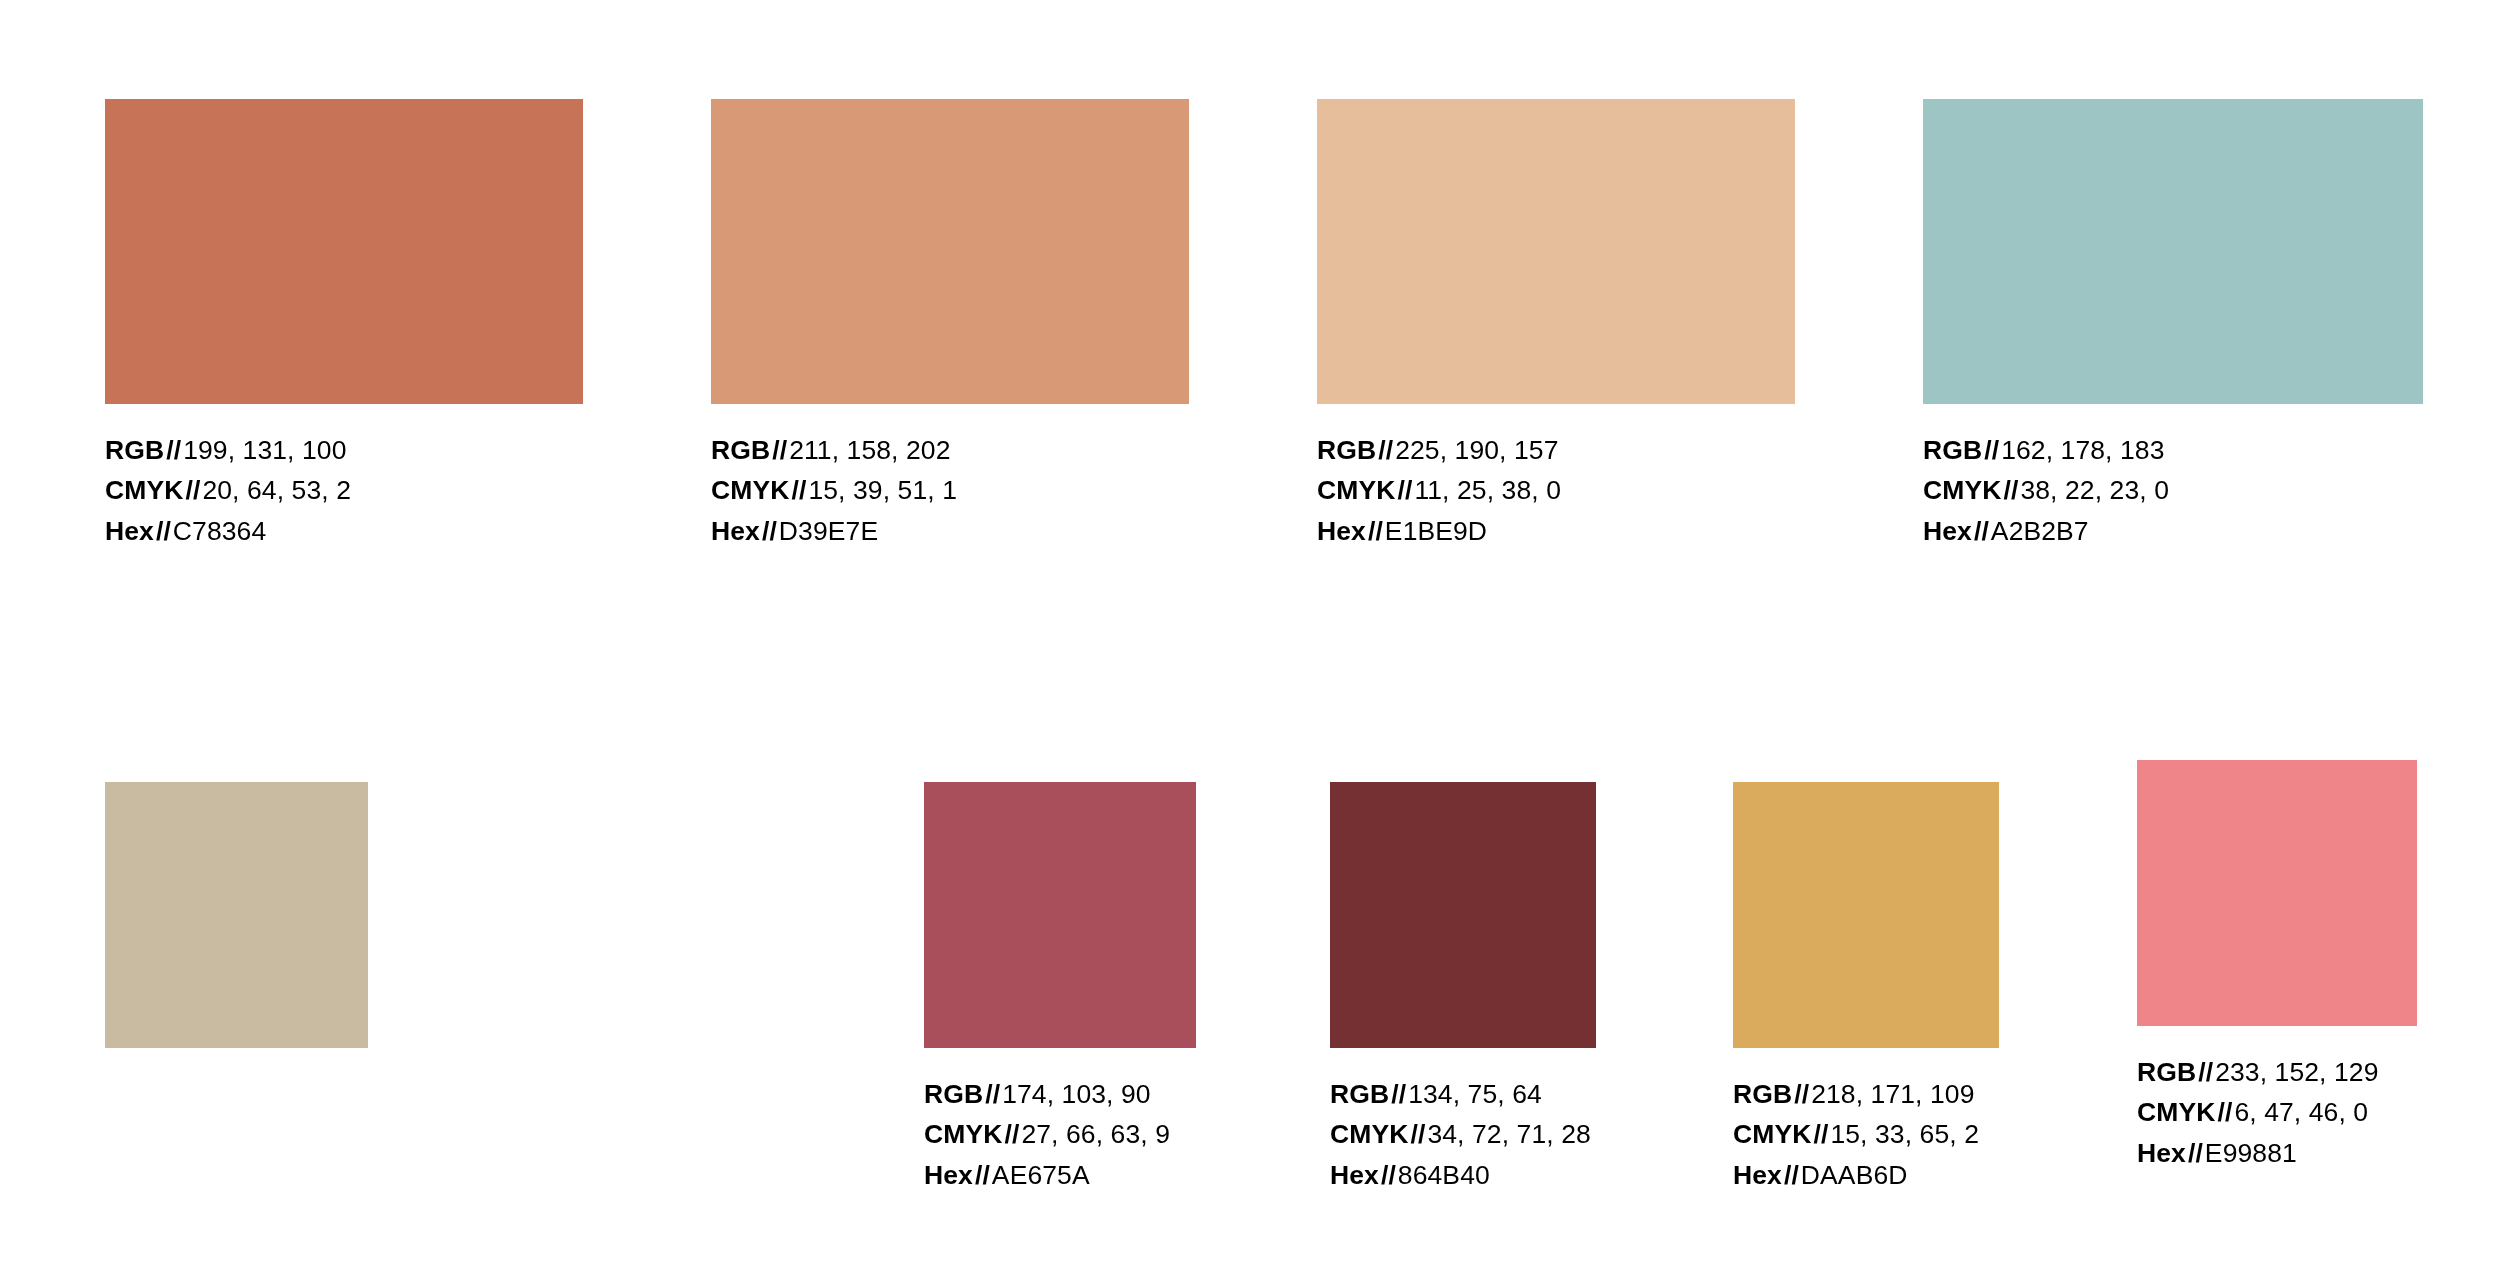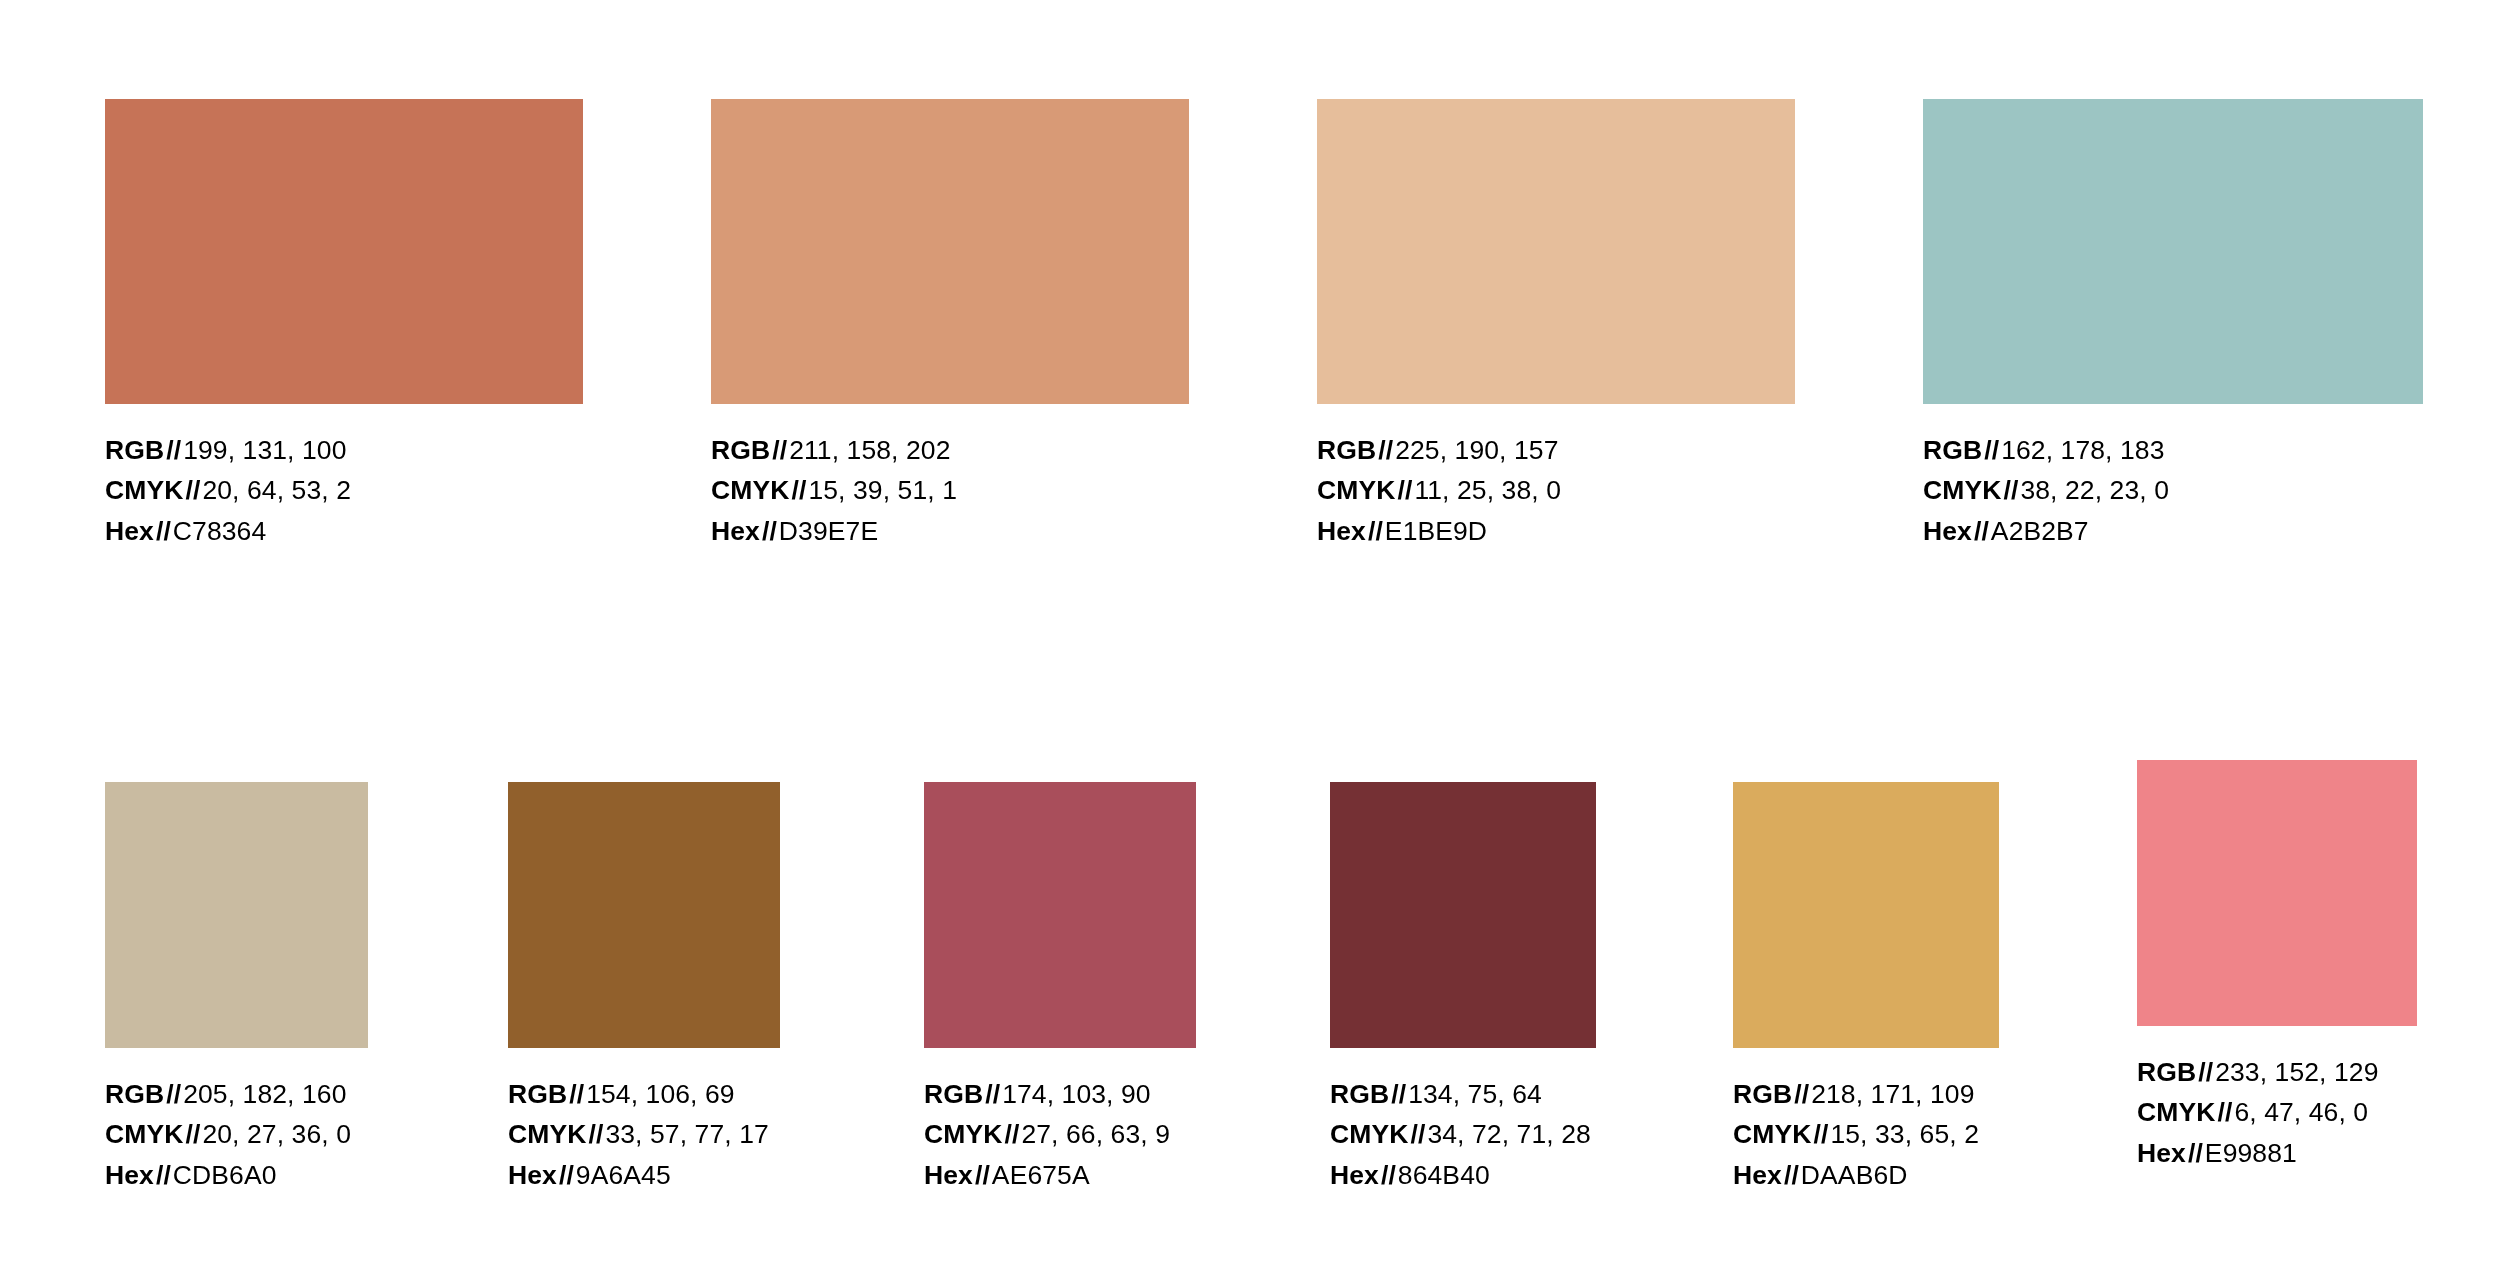--- a/index.html
+++ b/index.html
@@ -132,47 +132,22 @@
         <span class="meta-key">CMYK</span><span class="meta-sep">//</span><span class="meta-val">38, 22, 23, 0</span>
       </span>
       <span class="meta-line">
         <span class="meta-key">Hex</span><span class="meta-sep">//</span><span class="meta-val">A2B2B7</span>
       </span>
     </div>
   </div>
 
   <div class="swatch-group row2 g5">
     <div class="swatch" style="background-color: rgb(201, 187, 161);"></div>
-    <div class="swatch-meta">
-      <span class="meta-line">
-        <span class="meta-key">RGB</span><span class="meta-sep">//</span><span class="meta-val">205, 182, 160</span>
-      </span>
-      <span class="meta-line">
-        <span class="meta-key">CMYK</span><span class="meta-sep">//</span><span class="meta-val">20, 27, 36, 0</span>
-      </span>
-      <span class="meta-line">
-        <span class="meta-key">Hex</span><span class="meta-sep">//</span><span class="meta-val">CDB6A0</span>
-      </span>
-    </div>
-  </div>
-
-  <div class="swatch-group row2 g6">
-    <div class="swatch" style="background-color: rgb(145, 96, 44);"></div>
-    <div class="swatch-meta">
-      <span class="meta-line">
-        <span class="meta-key">RGB</span><span class="meta-sep">//</span><span class="meta-val">154, 106, 69</span>
-      </span>
-      <span class="meta-line">
-        <span class="meta-key">CMYK</span><span class="meta-sep">//</span><span class="meta-val">33, 57, 77, 17</span>
-      </span>
-      <span class="meta-line">
-        <span class="meta-key">Hex</span><span class="meta-sep">//</span><span class="meta-val">9A6A45</span>
-      </span>
-    </div>
-  </div>
+  </div>
+
 
   <div class="swatch-group row2 g7">
     <div class="swatch" style="background-color: rgb(169, 78, 91);"></div>
     <div class="swatch-meta">
       <span class="meta-line">
         <span class="meta-key">RGB</span><span class="meta-sep">//</span><span class="meta-val">174, 103, 90</span>
       </span>
       <span class="meta-line">
         <span class="meta-key">CMYK</span><span class="meta-sep">//</span><span class="meta-val">27, 66, 63, 9</span>
       </span>

